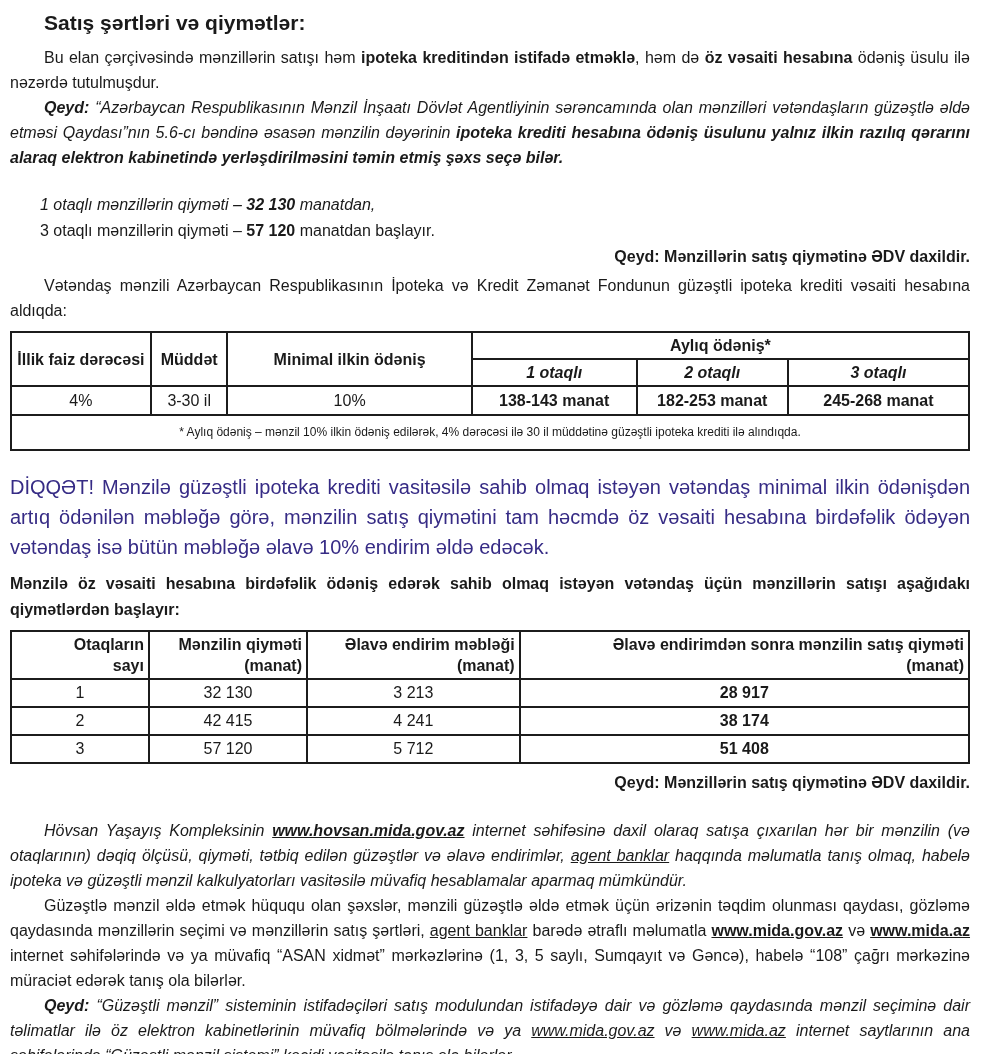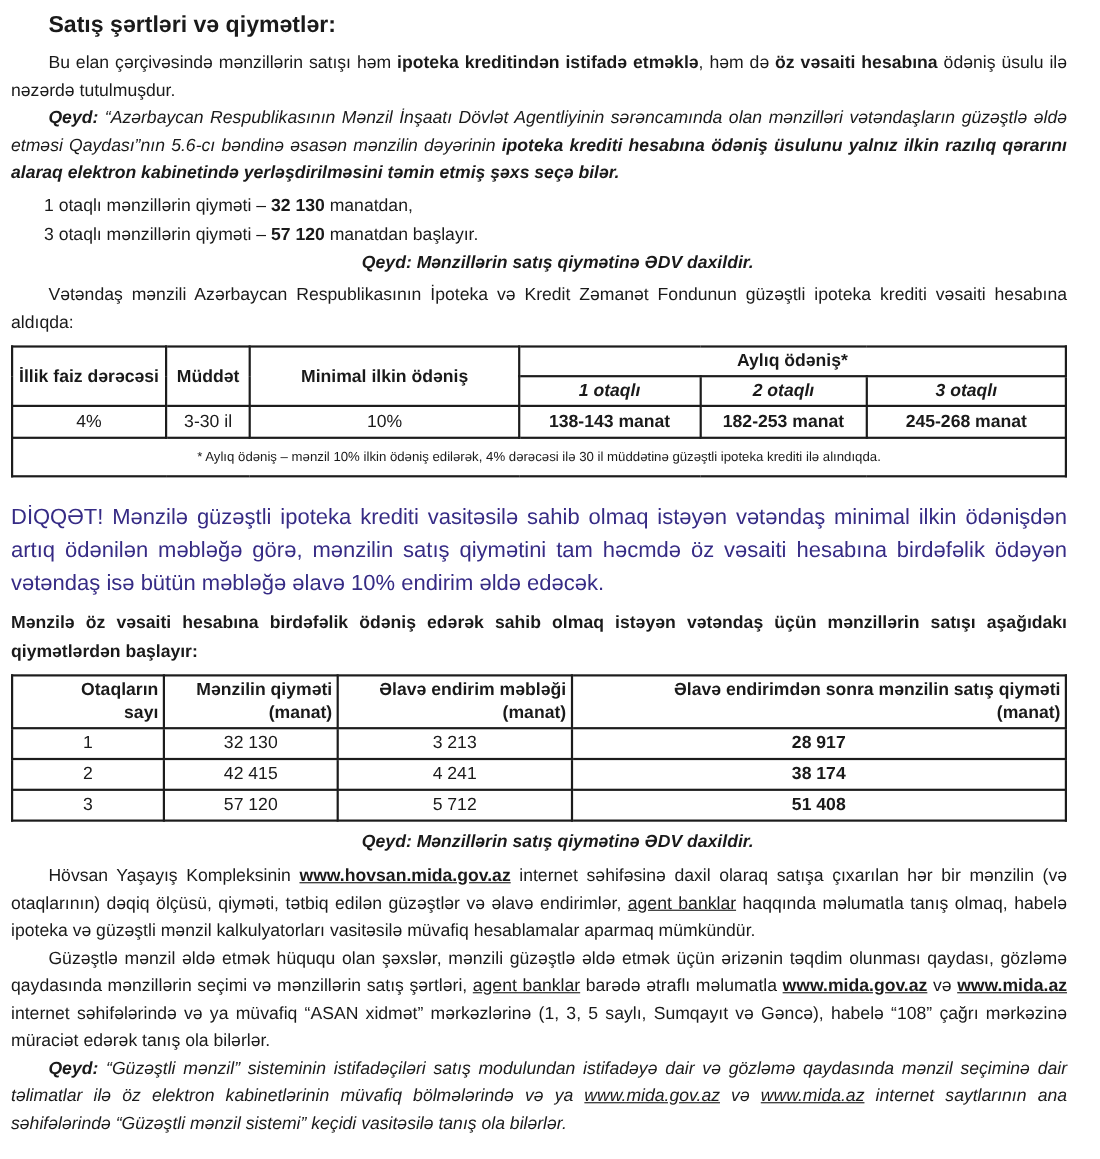--- a/index.html
+++ b/index.html
@@ -14,21 +14,21 @@
   h1{
     font-size:21px;
     line-height:26px;
     font-weight:bold;
     margin:4px 0 9px 34px;
   }
   p{margin:0;text-align:justify;line-height:25px;}
   .indent{text-indent:34px;}
   .italic-para{font-style:italic;line-height:25px;}
   .price-line{text-indent:30px;line-height:26px;text-align:left;}
-  .vat-note{text-indent:34px;font-weight:bold;font-style:italic;line-height:26px;text-align:center;}
+  .vat-note{text-indent:34px;font-weight:bold;line-height:26px;text-align:right;}
   .b{font-weight:bold;}
   .i{font-style:italic;}
   .u{text-decoration:underline;}
 
   table{width:100%;border-collapse:collapse;table-layout:fixed;}
   th,td{border:2px solid #1c1c1c;text-align:center;vertical-align:middle;padding:2px 4px;box-sizing:border-box;}
   .t1{margin:8px 0 21px 0;}
   .t1 th{font-weight:bold;font-size:16px;line-height:21px;}
   .t1 .sub{font-style:italic;}
   .t1 td{line-height:23px;}
@@ -42,21 +42,21 @@
     line-height:30px;
     margin:13px 0 9px 0;
     text-align:justify;
   }
   .cash-intro{font-weight:bold;line-height:26px;margin:0 0 7px 0;}
   .t2{margin:6px 0 6px 0;}
   .t2 th{font-weight:bold;white-space:pre-line;line-height:21px;padding:2px 4px;text-align:right;}
   .t2 td{line-height:22px;}
   .t2 .strong-val{font-weight:bold;}
 
-  .sp-above{margin-top:5px;}
+  .sp-above{margin-top:22px;font-style:italic;}
   .sp-para{margin-top:3px;}
 </style>
 </head>
 <body>
 
 <article class="page">
 
   <h1>Satış şərtləri və qiymətlər:</h1>
 
   <p class="indent"><span>Bu elan çərçivəsində mənzillərin satışı həm </span><span class="b">ipoteka kreditindən istifadə etməklə</span><span>, həm də </span><span class="b">öz vəsaiti hesabına</span><span> ödəniş üsulu ilə nəzərdə tutulmuşdur.</span></p>

